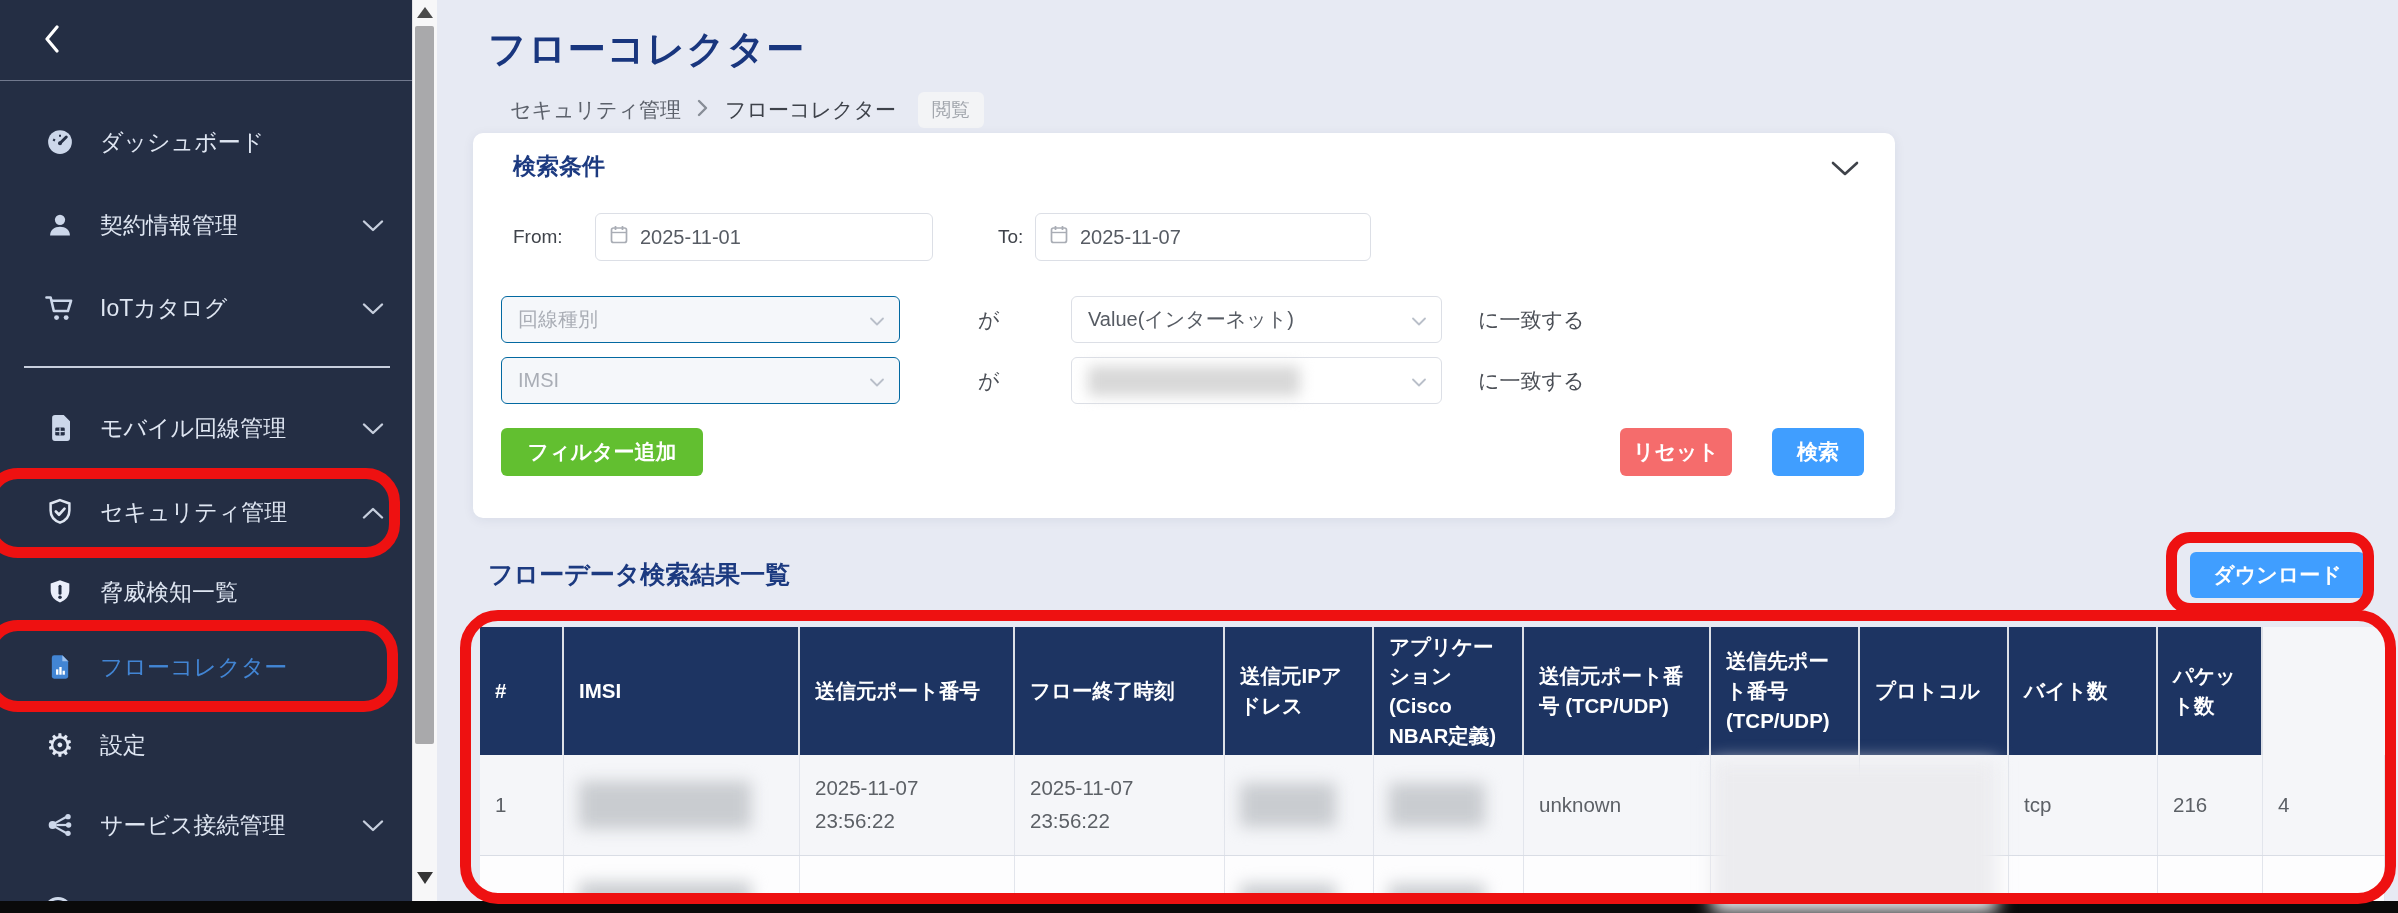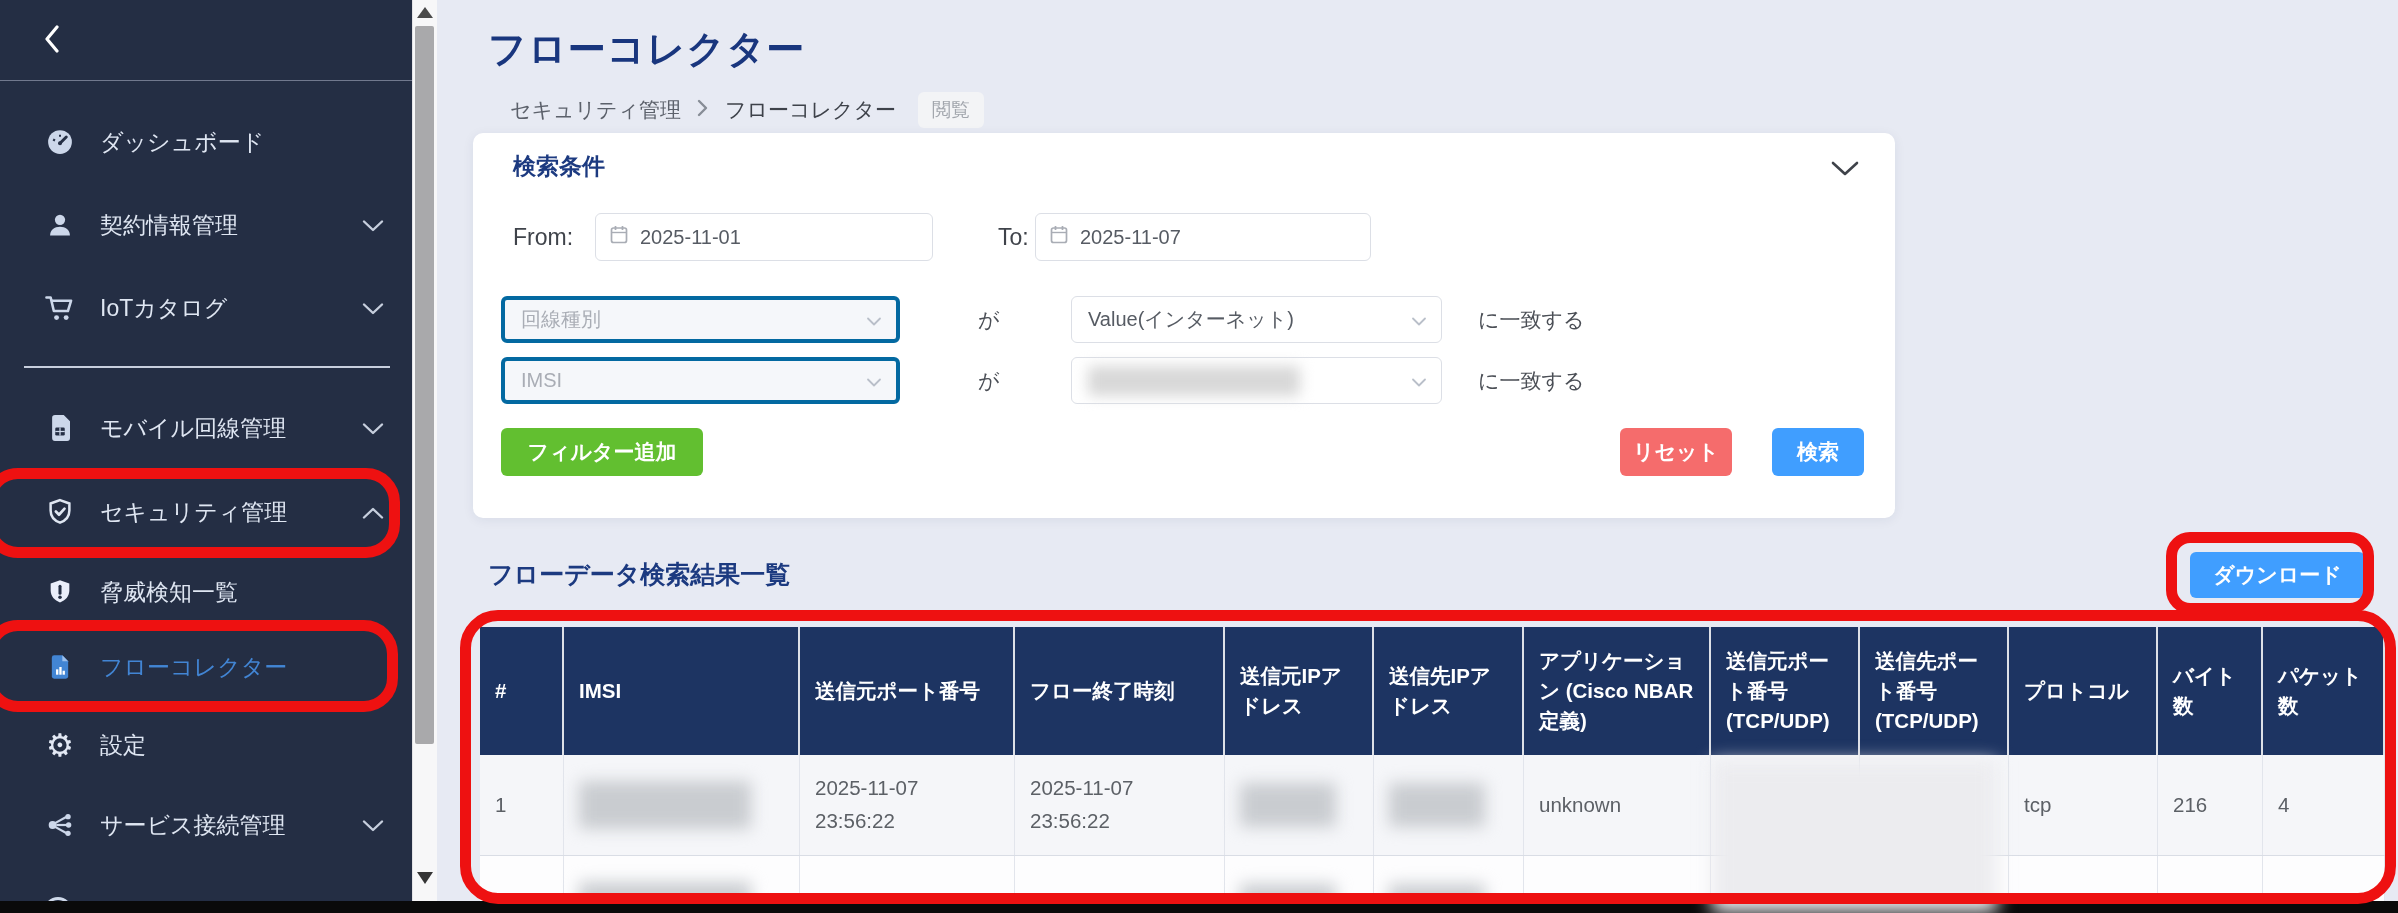--- a/index.html
+++ b/index.html
@@ -27,27 +27,27 @@
   .page-title{position:absolute;left:488px;top:24px;margin:0;font-size:38px;font-weight:bold;color:#19367e;letter-spacing:1px;}
   .breadcrumb{position:absolute;left:510px;top:92px;height:36px;display:flex;align-items:center;gap:16px;font-size:21px;}
   .bc-parent{color:#5c616b;}
   .bc-current{color:#3e424a;}
   .bc-badge{background:#f3f4f6;color:#a2a6ad;font-size:19px;padding:5px 14px;border-radius:6px;margin-left:6px;text-align:center;}
   
   .panel{position:absolute;left:473px;top:133px;width:1422px;height:385px;background:#ffffff;border-radius:10px;
          box-shadow:0 2px 12px rgba(30,40,80,.07);}
   .panel-title{position:absolute;left:40px;top:18px;font-size:23px;font-weight:bold;color:#1c3a80;}
   .panel-collapse{position:absolute;left:1358px;top:28px;width:32px;height:22px;cursor:pointer;}
-  .form-label{position:absolute;font-size:23px;color:#3f434a;line-height:48px;}
+  .form-label{position:absolute;font-size:19px;color:#3f434a;line-height:48px;}
   .date-input{position:absolute;height:48px;background:#fff;border:1px solid #dcdfe6;border-radius:6px;box-sizing:border-box;
               display:flex;align-items:center;gap:12px;padding:0 14px;font-size:20px;color:#565b63;cursor:pointer;}
   .select{position:absolute;height:47px;border-radius:6px;box-sizing:border-box;display:flex;align-items:center;
           padding:0 40px 0 16px;font-size:20px;cursor:pointer;}
   .select .chev{position:absolute;right:14px;top:50%;transform:translateY(-50%);}
-  .select.disabled{background:#f5f7fa;border:4px solid #0369a1;color:#a9adb5;}
+  .select.disabled{background:#f5f7fa;border:1px solid #0369a1;color:#a9adb5;}
   .select.normal{background:#fff;border:1px solid #dcdfe6;color:#565b63;}
   .op-text{position:absolute;font-size:21px;color:#4a4e55;line-height:47px;}
   .btn{position:absolute;border:none;border-radius:6px;color:#fff;font-weight:bold;font-size:21px;cursor:pointer;
        display:flex;align-items:center;justify-content:center;font-family:inherit;}
   .btn-green{background:#62bf30;}
   .btn-red{background:#f56c6c;}
   .btn-blue{background:#409eff;}
   
   .results-title{position:absolute;left:488px;top:558px;font-size:25px;font-weight:bold;color:#1c3a80;}
   .btn-download{left:2190px;top:552px;width:175px;height:46px;}
@@ -322,21 +322,20 @@
   <div class="results-title">フローデータ検索結果一覧</div>
   <button class="btn btn-blue btn-download">ダウンロード</button>
 
   <div class="table">
     <div class="thead">
       <div class="th">#</div>
       <div class="th">IMSI</div>
       <div class="th">送信元ポート番号</div>
       <div class="th">フロー終了時刻</div>
       <div class="th">送信元IPアドレス</div>
-      <div class="th">送信先IPアドレス</div>
       <div class="th">アプリケーション (Cisco NBAR定義)</div>
       <div class="th">送信元ポート番号 (TCP/UDP)</div>
       <div class="th">送信先ポート番号 (TCP/UDP)</div>
       <div class="th">プロトコル</div>
       <div class="th">バイト数</div>
       <div class="th">パケット数</div>
     </div>
 
     <div class="trow r1">
       <div class="td">1</div>

